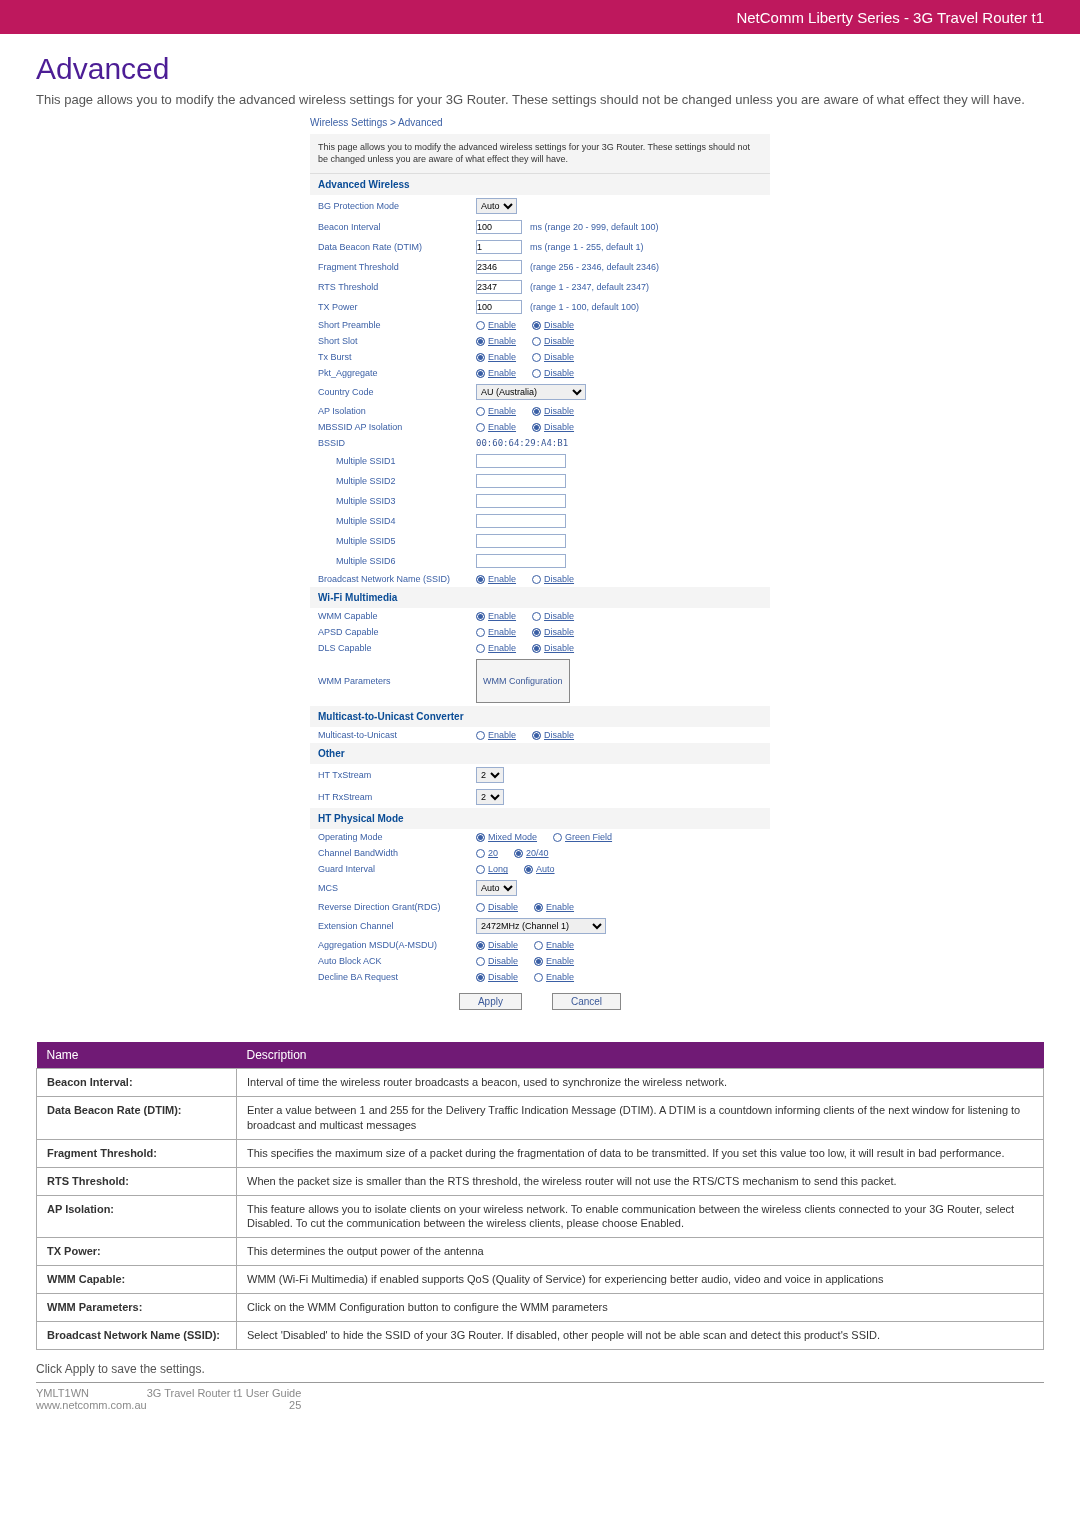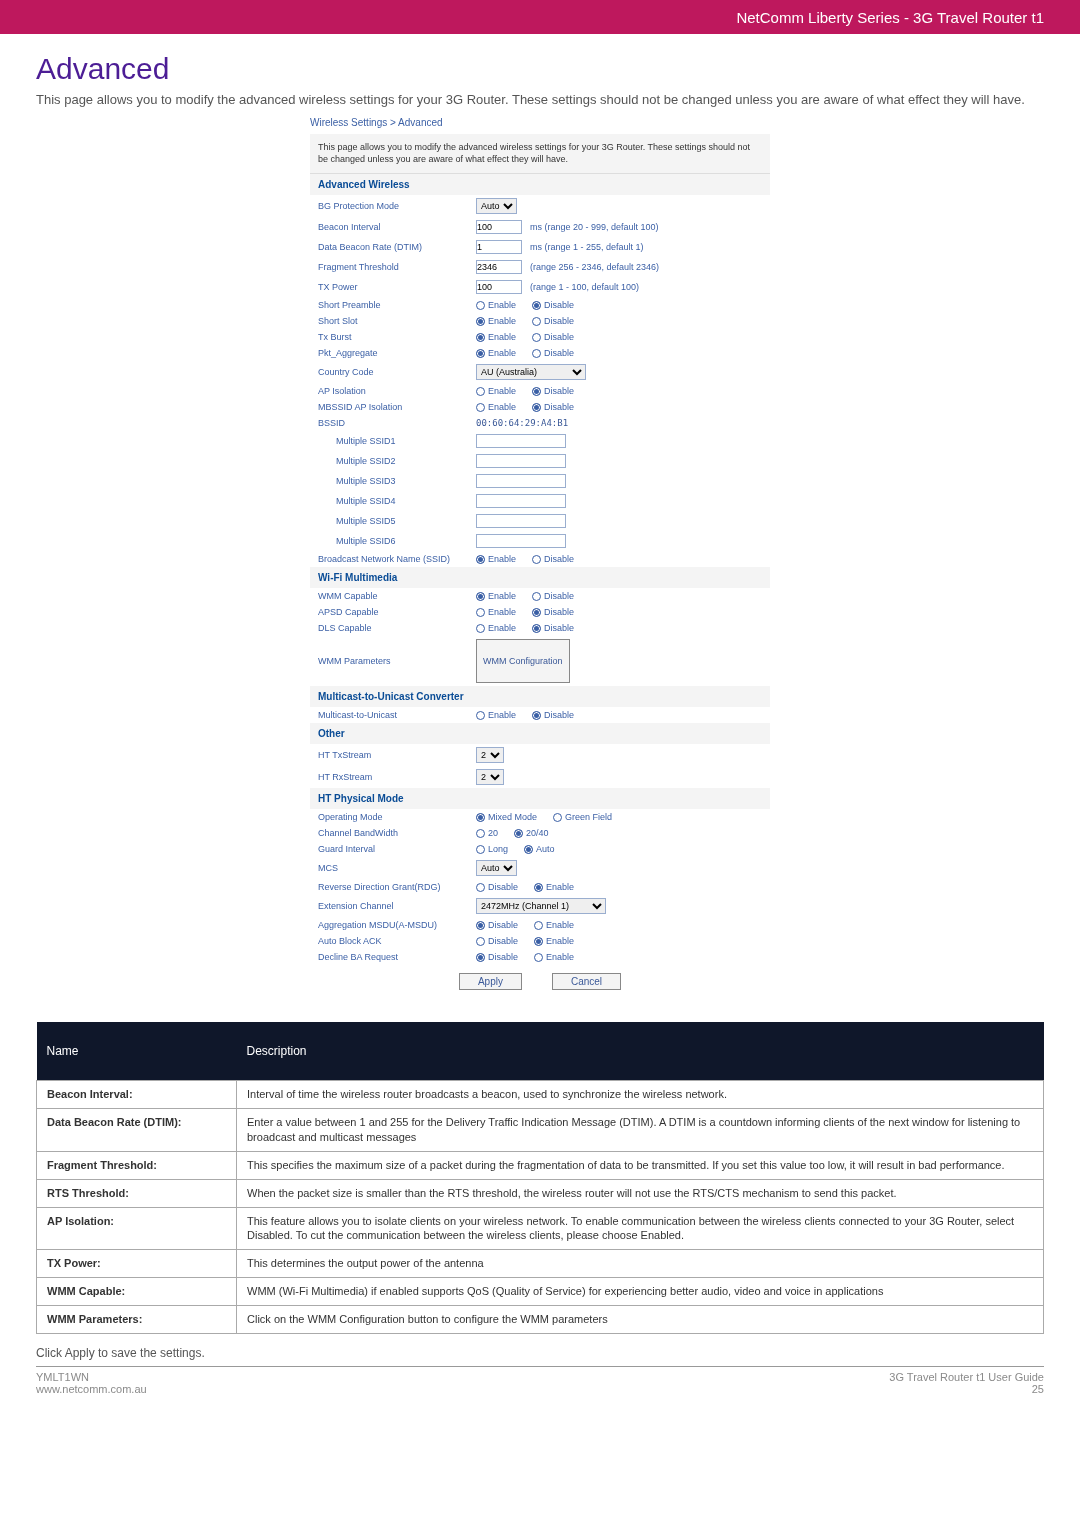--- a/index.html
+++ b/index.html
@@ -69,21 +69,21 @@
     display: flex;
     align-items: center;
     padding: 3px 8px;
     gap: 8px;
   }
   .panel .row .lbl { width: 150px; color: #3a5fa5; }
   .panel input.t { width: 46px; height: 14px; font-size: 9px; border: 1px solid #9aaecf; }
   .panel input.tw { width: 90px; height: 14px; font-size: 9px; border: 1px solid #9aaecf; }
   .panel select { font-size: 9px; height: 16px; border: 1px solid #9aaecf; }
   .panel .hint { color: #3a5fa5; }
-  .panel .radio { color: #3a5fa5; display: inline-flex; align-items: center; gap: 3px; margin-right: 8px; }
+  .panel .radio { color: #3a5fa5; display: inline-flex; align-items: center; gap: 3px; margin-right: 8px; text-decoration: underline; }
   .panel .radio .dot {
     width: 9px; height: 9px; border: 1px solid #3a5fa5; border-radius: 50%;
     display: inline-block;
   }
   .panel .radio.checked .dot { background: #3a5fa5; box-shadow: inset 0 0 0 1px #fff; }
   .panel .ssidlabel { padding-left: 18px; color:#3a5fa5; }
   .panel .btn {
     border: 1px solid #888; background: #f4f4f4; font-size: 10px; padding: 2px 18px;
     display: inline-block;
   }
@@ -92,43 +92,42 @@
   .panel .bssid { font-family: monospace; }
 
   
   table.desc {
     width: 100%;
     border-collapse: collapse;
     margin-top: 20px;
     font-size: 11px;
   }
   table.desc th {
-    background: #0f172a;
+    background: #701a75;
     color: #fff;
     text-align: left;
-    padding: 22px 10px;
+    padding: 6px 10px;
     font-size: 12px;
     font-weight: 500;
   }
   table.desc td {
     border: 1px solid #aaa;
     padding: 6px 10px;
     vertical-align: top;
     color: #333;
     line-height: 1.35;
   }
   table.desc td.k { width: 200px; font-weight: bold; }
 
   .applynote { margin: 12px 0 6px 0; font-size: 12px; color: #555; }
 
   .footer {
     border-top: 1px solid #999;
     margin: 4px 36px 0 36px;
     display: flex;
-    justify-content: space-between;
     font-size: 11px;
     color: #8a8a8a;
     padding: 4px 0 10px 0;
   }
   .footer .r { text-align: right; }
 </style>
 </head>
 <body>
 
 <div class="topbar">
@@ -158,20 +157,25 @@
       </div>
       <div class="row">
         <span class="lbl">Data Beacon Rate (DTIM)</span>
         <input class="t" value="1" style="">
         <span class="hint">ms (range 1 - 255, default 1)</span>
       </div>
       <div class="row">
         <span class="lbl">Fragment Threshold</span>
         <input class="t" value="2346" style="">
         <span class="hint">(range 256 - 2346, default 2346)</span>
+      </div>
+      <div class="row">
+        <span class="lbl">RTS Threshold</span>
+        <input class="t" value="2347" style="">
+        <span class="hint">(range 1 - 2347, default 2347)</span>
       </div>
       <div class="row">
         <span class="lbl">TX Power</span>
         <input class="t" value="100" style="">
         <span class="hint">(range 1 - 100, default 100)</span>
       </div>
       <div class="row">
         <span class="lbl">Short Preamble</span>
         <span class="radio">
             <span class="dot"></span>
@@ -471,20 +475,24 @@
           <td class="k">TX Power:</td>
           <td>This determines the output power of the antenna</td>
         </tr>
         <tr>
           <td class="k">WMM Capable:</td>
           <td>WMM (Wi-Fi Multimedia) if enabled supports QoS (Quality of Service) for experiencing better audio, video and voice in applications</td>
         </tr>
         <tr>
           <td class="k">WMM Parameters:</td>
           <td>Click on the WMM Configuration button to configure the WMM parameters</td>
+        </tr>
+        <tr>
+          <td class="k">Broadcast Network Name (SSID):</td>
+          <td>Select 'Disabled' to hide the SSID of your 3G Router. If disabled, other people will not be able scan and detect this product's SSID.</td>
         </tr>
       </tbody>
   </table>
 
   <p class="applynote">Click Apply to save the settings.</p>
 </div>
 
 <div class="footer">
   <div>
     <div>YMLT1WN</div>

